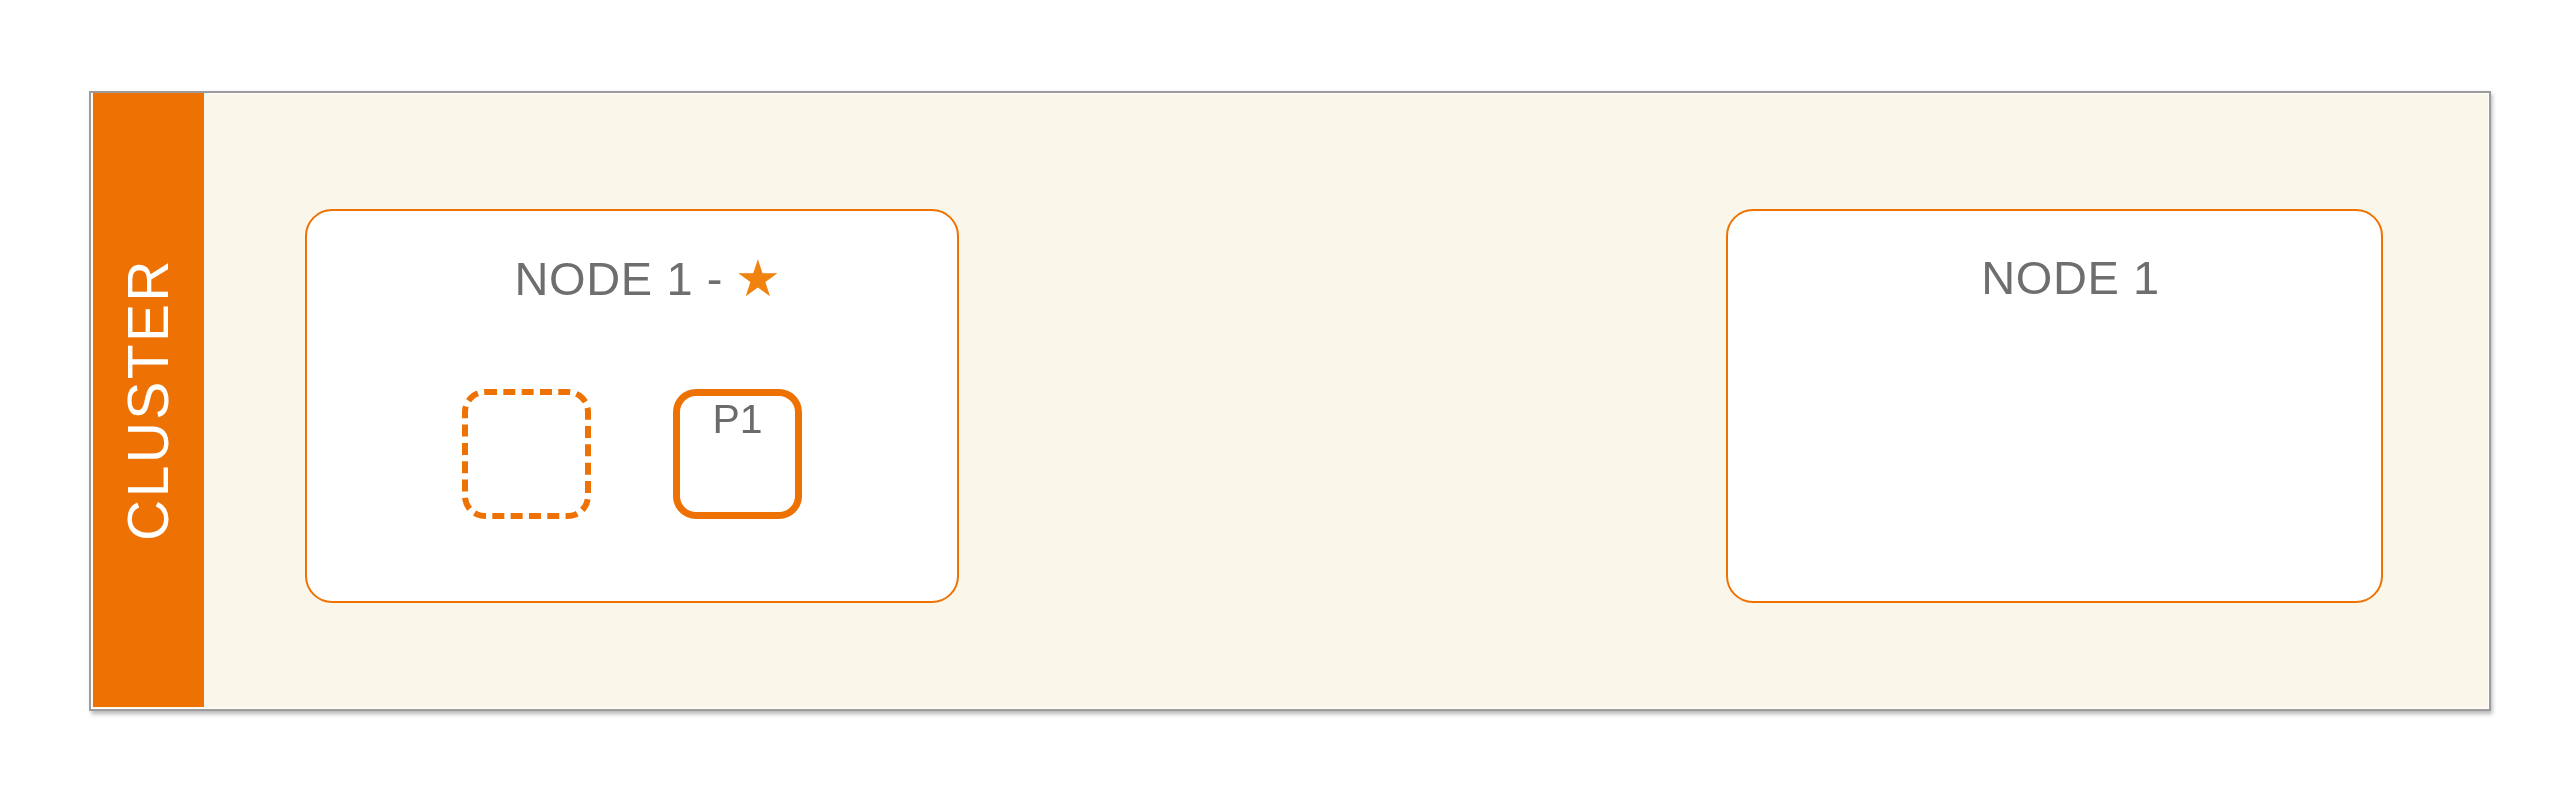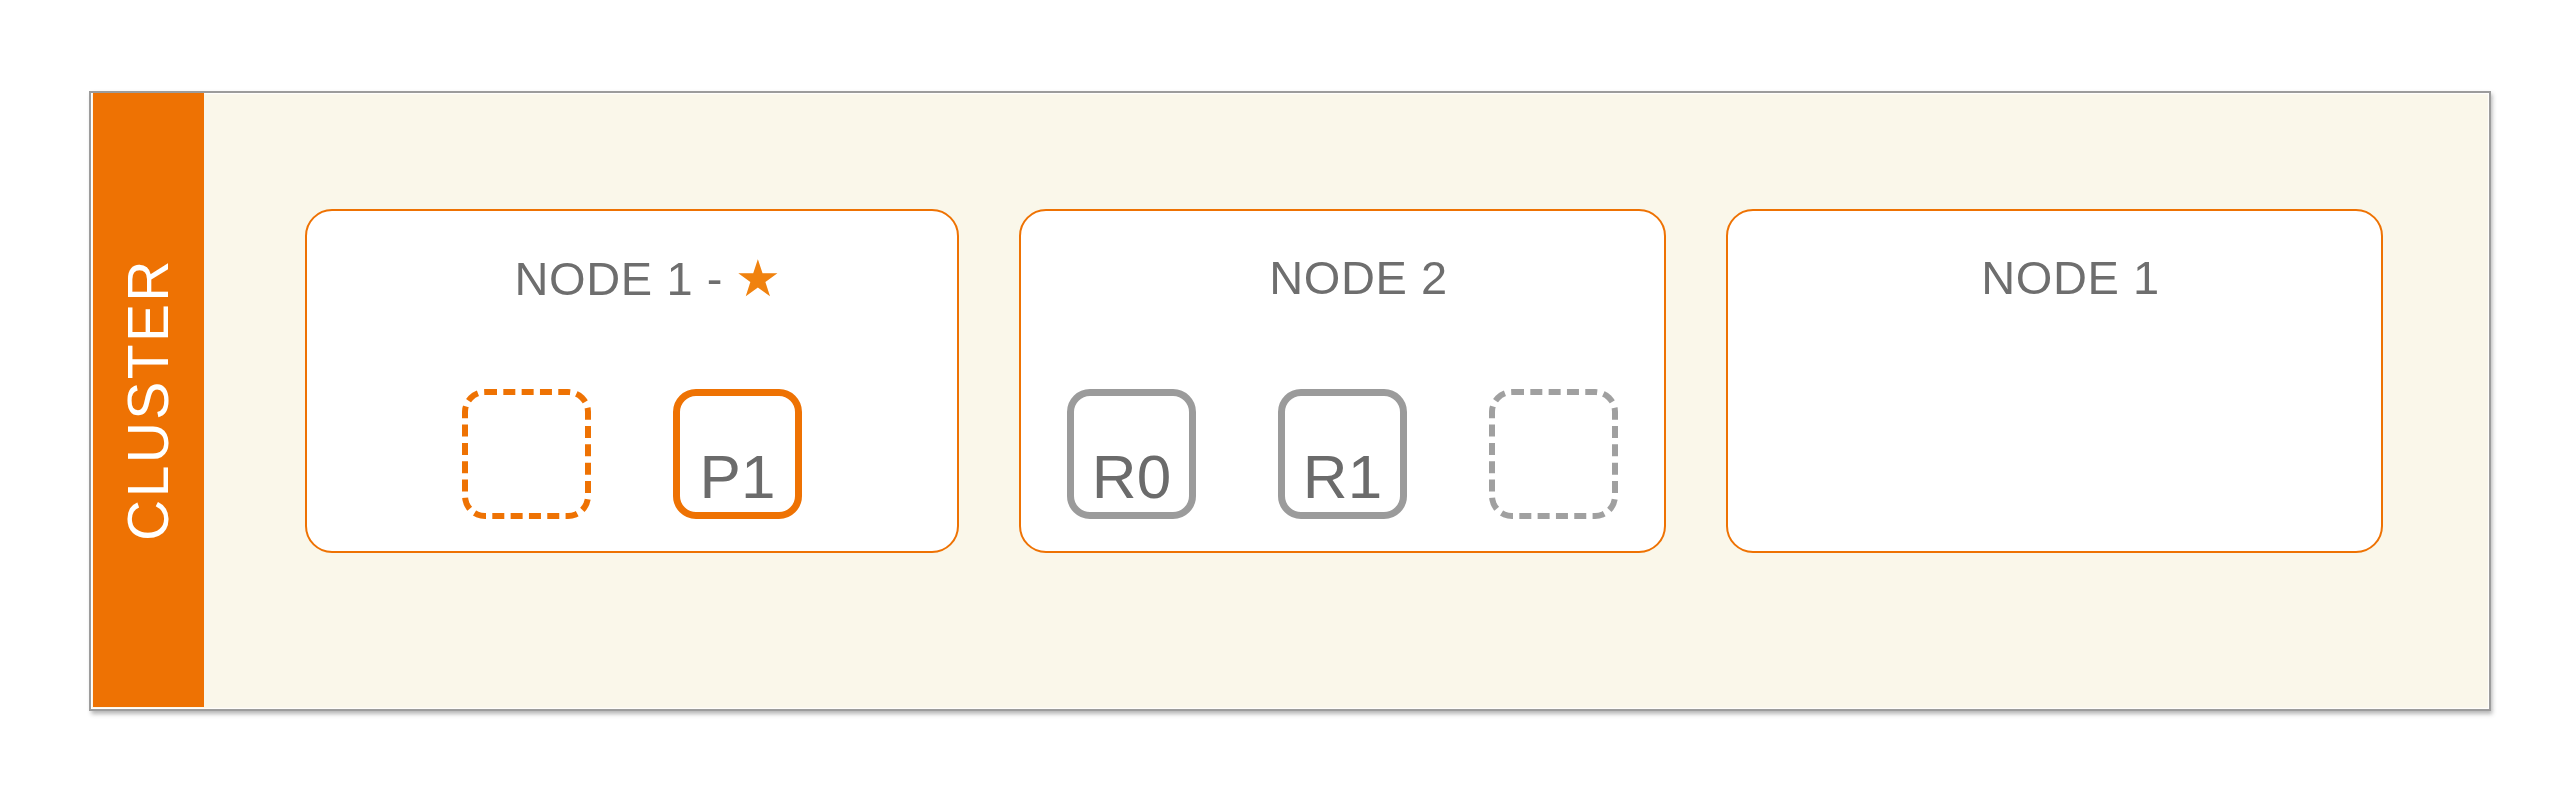--- a/index.html
+++ b/index.html
@@ -42,21 +42,21 @@
     transform-origin: center;
     color: var(--sidebar-text);
     font-size: 57px;
     letter-spacing: 2.4px;
     white-space: nowrap;
     line-height: 1;
   }
   .node-card {
     position: absolute;
     top: 116px;
-    height: 344px;
+    height: 394px;
     background: var(--card-bg);
     border: 2.4px solid var(--accent);
     border-radius: 27px;
     padding-left: 32px;
   }
   .node-card.pos-1 { left: 214px;  width: 654px; }
   .node-card.pos-2 { left: 928px; width: 647px; }
   .node-card.pos-3 { left: 1635px; width: 657px; }
   .node-title {
     margin-top: 42px;
@@ -75,23 +75,23 @@
   }
   .shards {
     position: absolute;
     left: 0; right: 0; top: 178px;
     display: flex; justify-content: center;
     gap: 82px;
   }
   .shard {
     width: 129px; height: 130px;
     border-radius: 23px;
-    display: flex; align-items: flex-end; justify-content: center;
+    display: flex; align-items: flex-start; justify-content: center;
     background: var(--card-bg);
-    font-size: 62px;
+    font-size: 41px;
     color: var(--label-gray);
   }
   .solid-orange { border: 7.8px solid var(--accent); }
   .solid-gray   { border: 7.8px solid var(--shard-gray); }
   .dashed-orange{ border: 6px dashed var(--accent); background: transparent; }
   .dashed-gray  { border: 6px dashed var(--dash-gray); background: transparent; }
 </style>
 </head>
 <body>
 
@@ -109,36 +109,20 @@
     <div class="shards">
       <div class="shard dashed-orange">
         <span></span>
       </div>
       <div class="shard solid-orange">
         <span>P1</span>
       </div>
     </div>
   </section>
 
-  <section class="node-card pos-2">
-    <header class="node-title">
-      <span>NODE 2</span>
-    </header>
-    <div class="shards">
-      <div class="shard solid-gray">
-        <span>R0</span>
-      </div>
-      <div class="shard solid-gray">
-        <span>R1</span>
-      </div>
-      <div class="shard dashed-gray">
-        <span></span>
-      </div>
-    </div>
-  </section>
 
   <section class="node-card pos-3">
     <header class="node-title">
       <span>NODE 1</span>
     </header>
   </section>
 
 </div>
 
 

